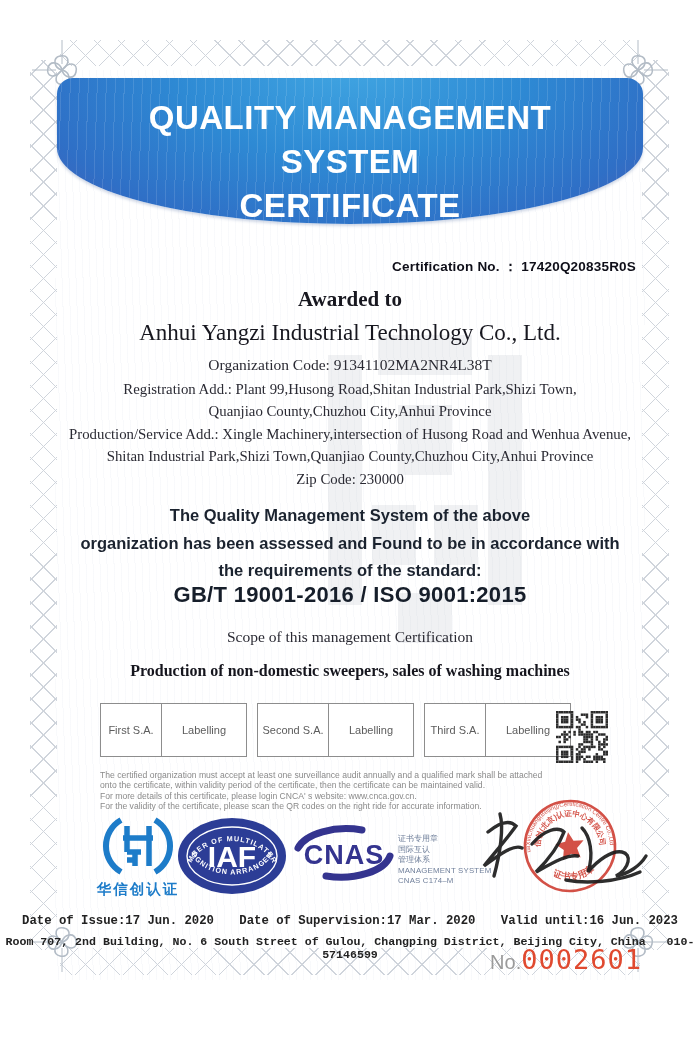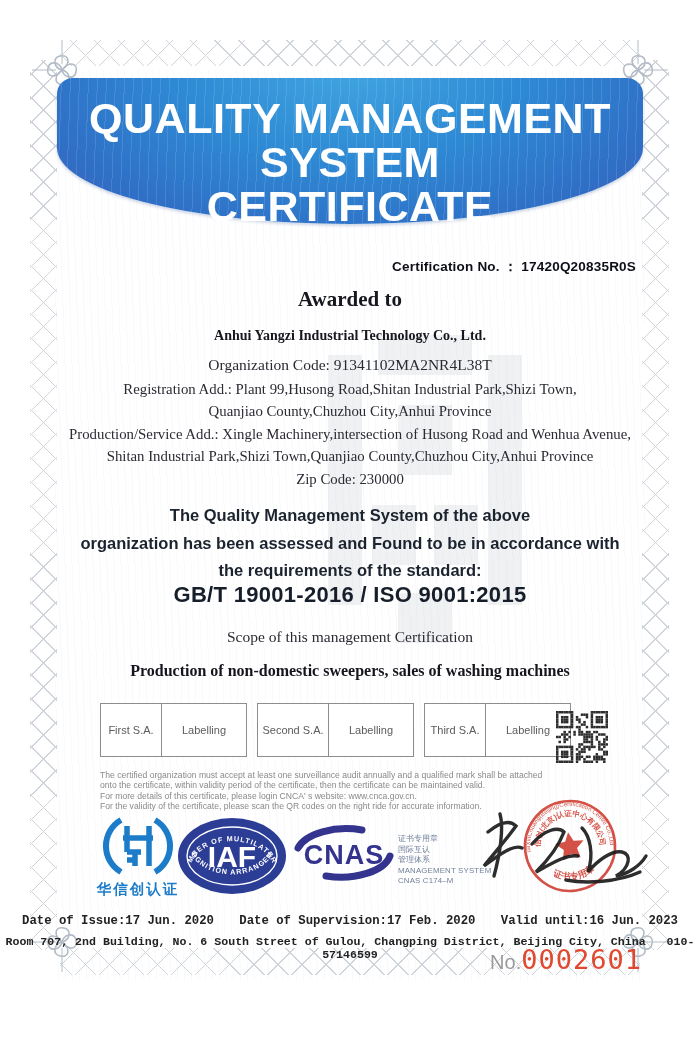--- a/index.html
+++ b/index.html
@@ -27,30 +27,30 @@
     background:repeating-linear-gradient(88deg, transparent 0 3px, #7f93b8 3px 4px, transparent 4px 7px);}
 
   
   .header{position:absolute;left:57px;top:78px;width:586px;height:146px;
     background:radial-gradient(ellipse at 50% -10%, #41a6e2 0%, #2e8ad4 42%, #2f6fc6 78%, #4a5cb4 100%);
     border-radius:16px 16px 50% 50% / 16px 16px 76px 76px;
     box-shadow:0 2px 3px rgba(60,90,150,.25);}
   .header:after{content:"";position:absolute;inset:0;border-radius:inherit;opacity:.12;
     background:repeating-linear-gradient(92deg, transparent 0 4px, #ffffff 4px 5px, transparent 5px 9px);}
   .header .titles{position:relative;z-index:2;padding-top:18px;text-align:center;color:#ffffff;
-    font-weight:bold;font-size:43px;line-height:44px;letter-spacing:.5px;}
+    font-weight:bold;font-size:33px;line-height:44px;letter-spacing:.5px;}
 
   
   .watermark{position:absolute;left:320px;top:335px;opacity:.14;}
 
   .content{position:absolute;left:60px;right:60px;top:230px;text-align:center;color:#2a2a33;}
 
   .certno{position:absolute;top:28px;right:4px;font-size:13.5px;font-weight:bold;color:#0e0e18;letter-spacing:.2px;}
   .awarded{position:absolute;top:57px;left:0;right:0;font-family:"Liberation Serif",serif;font-size:21px;font-weight:bold;color:#17171f;}
-  .company{position:absolute;top:90px;left:0;right:0;font-family:"Liberation Serif",serif;font-size:14px;font-weight:bold;color:#17171f;margin-top:8px;}
+  .company{position:absolute;top:90px;left:0;right:0;font-family:"Liberation Serif",serif;font-size:23px;font-weight:normal;color:#17171f;}
   .orgcode{position:absolute;top:126px;left:0;right:0;font-family:"Liberation Serif",serif;font-size:15.5px;}
   .address{position:absolute;top:148px;left:-18px;right:-18px;font-family:"Liberation Serif",serif;font-size:14.8px;line-height:22.4px;}
   .statement{position:absolute;top:272px;left:0;right:0;font-size:16.5px;font-weight:bold;line-height:27.5px;color:#1b232f;}
   .standard{position:absolute;top:352px;left:0;right:0;font-size:22px;font-weight:bold;color:#161e2a;letter-spacing:.3px;}
   .scopelabel{position:absolute;top:398px;left:0;right:0;font-family:"Liberation Serif",serif;font-size:15.5px;}
   .scopetext{position:absolute;top:432px;left:0;right:0;font-family:"Liberation Serif",serif;font-size:16px;font-weight:bold;color:#15151d;}
 
   
   .audit{position:absolute;left:100px;top:703px;display:flex;gap:10px;}
   .audit .grp{display:flex;border:1.5px solid #8d8d8d;height:52px;background:#fff;}
@@ -480,21 +480,21 @@
       <path d="M18 40 C30 30 40 28 46 34 C36 48 20 66 14 74 C30 62 44 52 52 56"></path>
       <path d="M30 22 C34 36 30 62 24 84"></path>
       <path d="M62 52 C74 38 88 34 94 40 C88 56 74 72 66 80 C84 70 98 62 108 64"></path>
       <path d="M112 36 C120 44 124 62 118 80 C128 68 142 58 152 60 C162 62 160 76 146 84 C158 82 170 74 176 64"></path>
       <path d="M96 88 C116 92 148 90 170 80"></path>
     </g>
   </svg>
 
   <div class="dates">
     <span>Date of Issue:17 Jun. 2020</span>
-    <span>Date of Supervision:17 Feb. 2020</span>
+    <span>Date of Supervision:17 Mar. 2020</span>
     <span>Valid until:16 Jun. 2023</span>
   </div>
   <div class="addr">
     <span>Room 707, 2nd Building, No. 6 South Street of Gulou, Changping District, Beijing City, China</span>
     <span class="phone">010-57146599</span>
   </div>
   <div class="serial">
     <span class="no">No.</span><span class="num">0002601</span>
   </div>
 

